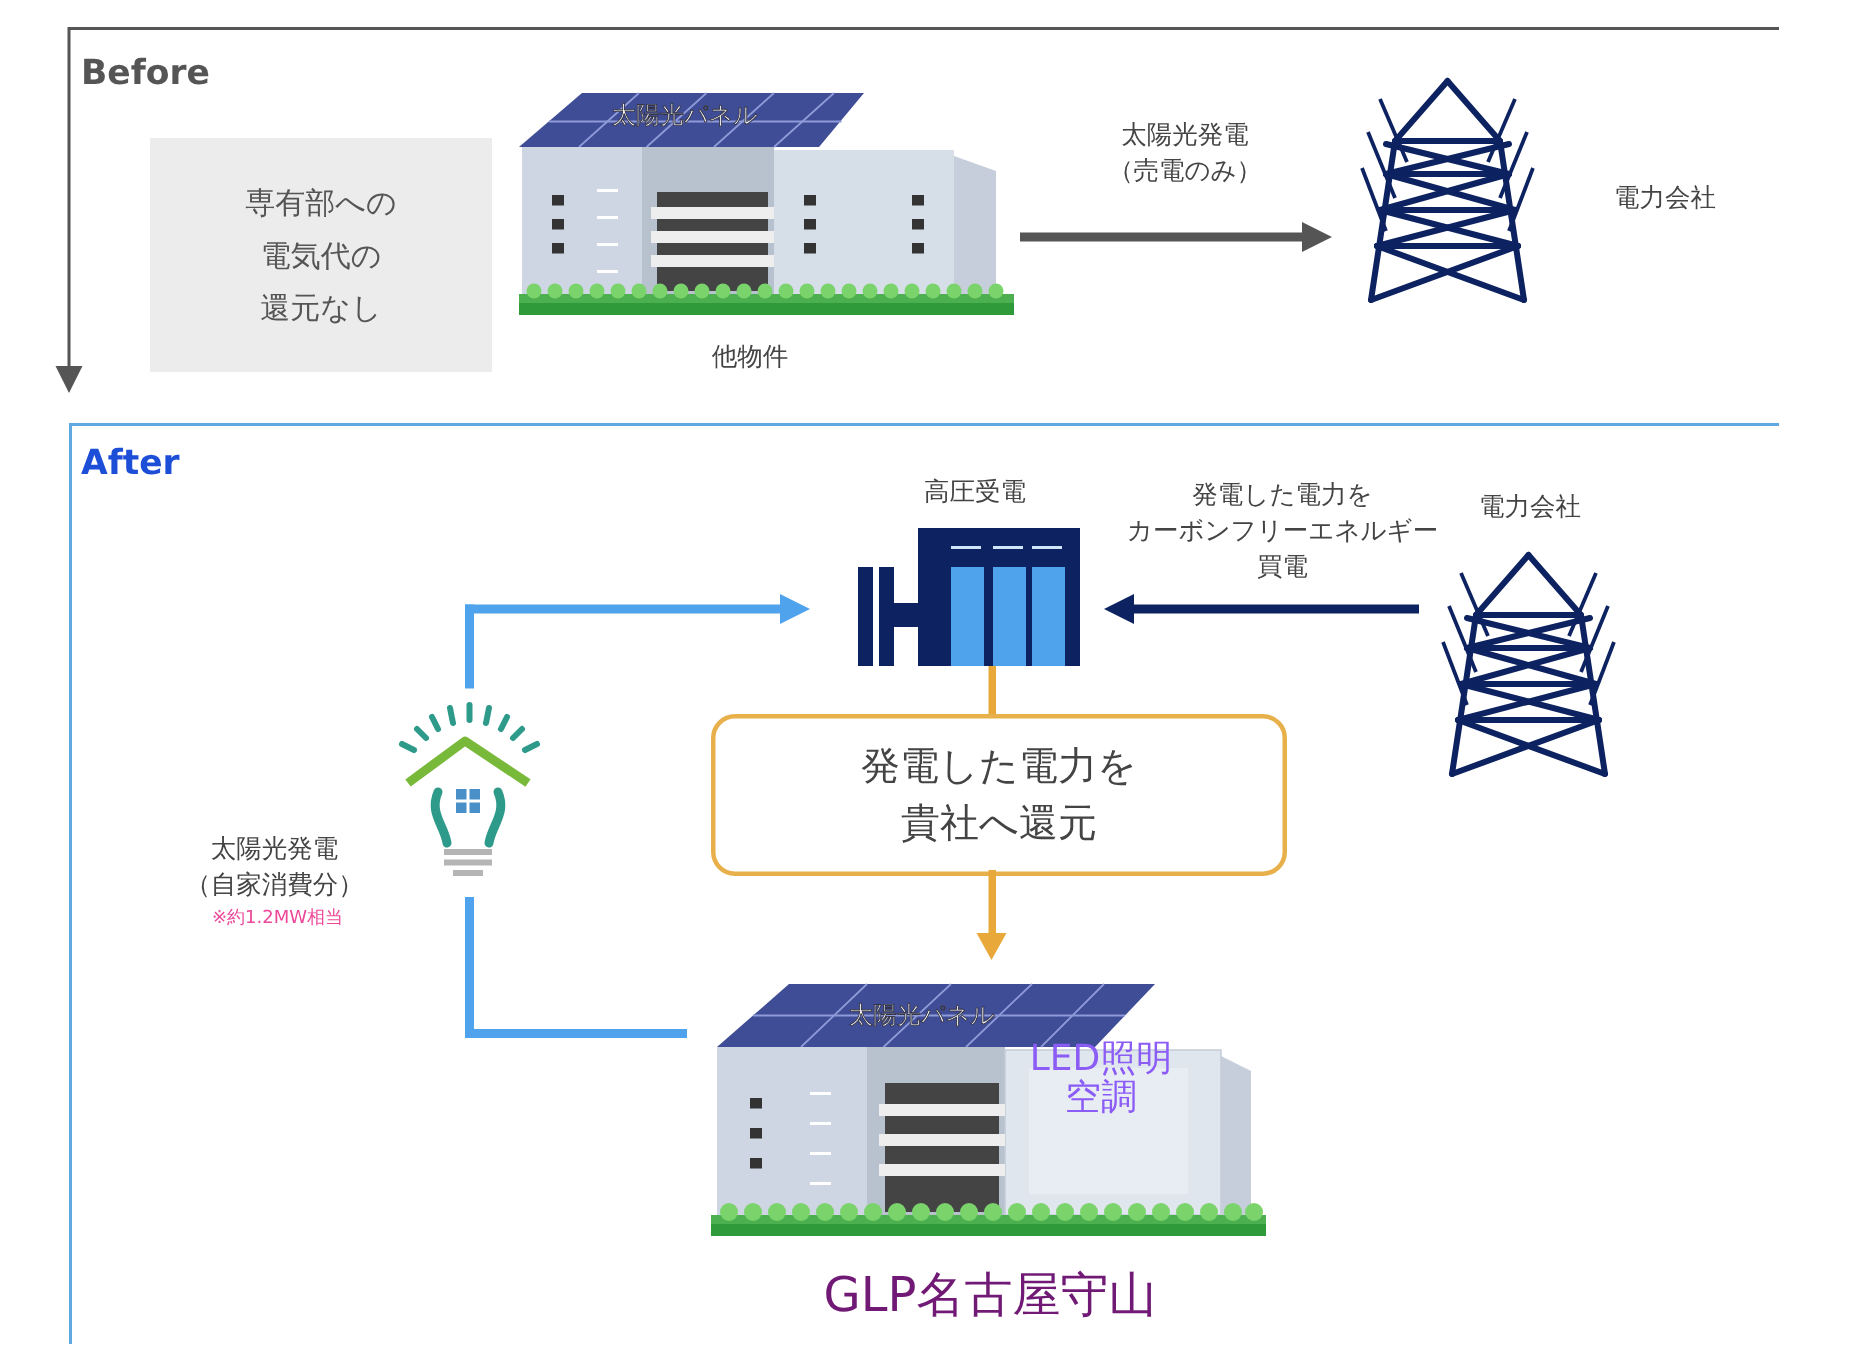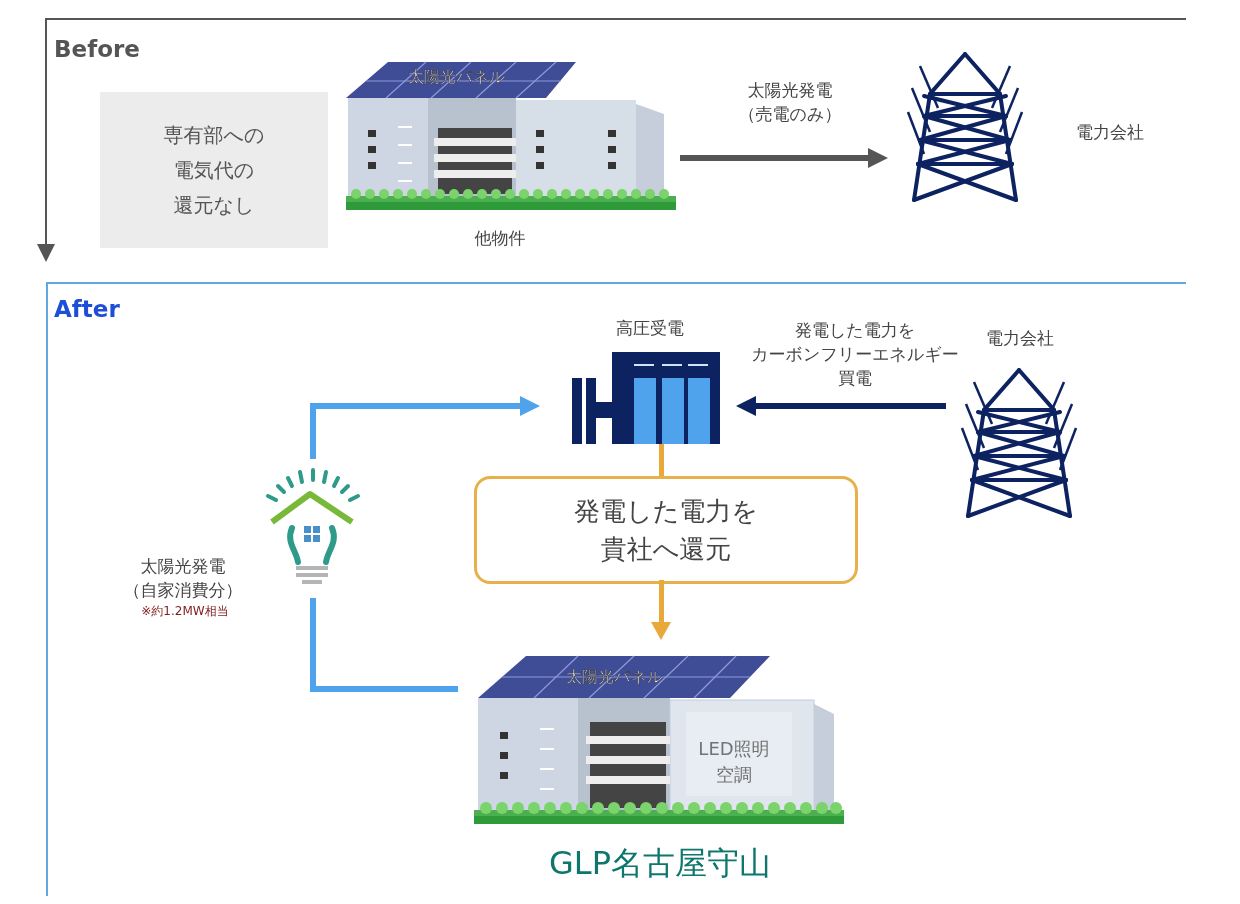--- a/index.html
+++ b/index.html
@@ -20,22 +20,22 @@
   .label { font-size:17px; color:#444; text-align:center; white-space:pre-line; line-height:24px; }
   .arrow-grey-line { left:680px; top:155px; width:190px; height:6px; background:#555; }
   .arrow-grey-head { left:868px; top:148px; width:0; height:0; border-top:10px solid transparent; border-bottom:10px solid transparent; border-left:20px solid #555; }
   .arrow-navy-line { left:752px; top:403px; width:194px; height:6px; background:#0d2260; }
   .arrow-navy-head { left:736px; top:396px; width:0; height:0; border-top:10px solid transparent; border-bottom:10px solid transparent; border-right:20px solid #0d2260; }
   .blue-line { background:#4ea3ec; }
   .orange { background:#e8a83a; }
   .orange-box { left:474px; top:476px; width:378px; height:102px; border:3px solid #e8b04a; border-radius:16px;
                 background:#fff; display:flex; align-items:center; justify-content:center; text-align:center;
                 font-weight:normal; font-size:26px; line-height:38px; color:#444; white-space:pre-line; }
-  .site-name { left:480px; top:842px; width:360px; text-align:center; font-size:32px; color:#0f766e; }
-  .note { font-size:12px; color:#7f1d1d; }
+  .site-name { left:480px; top:842px; width:360px; text-align:center; font-size:32px; color:#701a75; }
+  .note { font-size:12px; color:#ec4899; }
   svg { position:absolute; overflow:visible; }
   .roof-label { font-size:16px; fill:#ffffff; stroke:#334; stroke-width:0.6px; font-family:"DejaVu Sans", sans-serif; }
 </style>
 </head>
 <body>
 
 <div class="abs frame-before"></div>
 <div class="abs frame-before-v"></div>
 <div class="abs frame-before-arrow"></div>
 <div class="abs title title-before">Before</div>
@@ -307,16 +307,16 @@
       <circle cx="268" cy="156" r="6"></circle>
       <circle cx="284" cy="156" r="6"></circle>
       <circle cx="300" cy="156" r="6"></circle>
       <circle cx="316" cy="156" r="6"></circle>
       <circle cx="332" cy="156" r="6"></circle>
       <circle cx="348" cy="156" r="6"></circle>
       <circle cx="362" cy="156" r="6"></circle>
   </g>
   <text class="roof-label" x="92" y="30">太陽光パネル</text>
 </svg>
-<div class="abs label" style="left:686px;top:736px;width:96px;font-size:18px;line-height:26px;color:#737373;">LED照明
+<div class="abs label" style="left:686px;top:692px;width:96px;font-size:24px;line-height:26px;color:#8b5cf6;">LED照明
 空調</div>
 
 <div class="abs site-name">GLP名古屋守山</div>
 
 </body></html>

